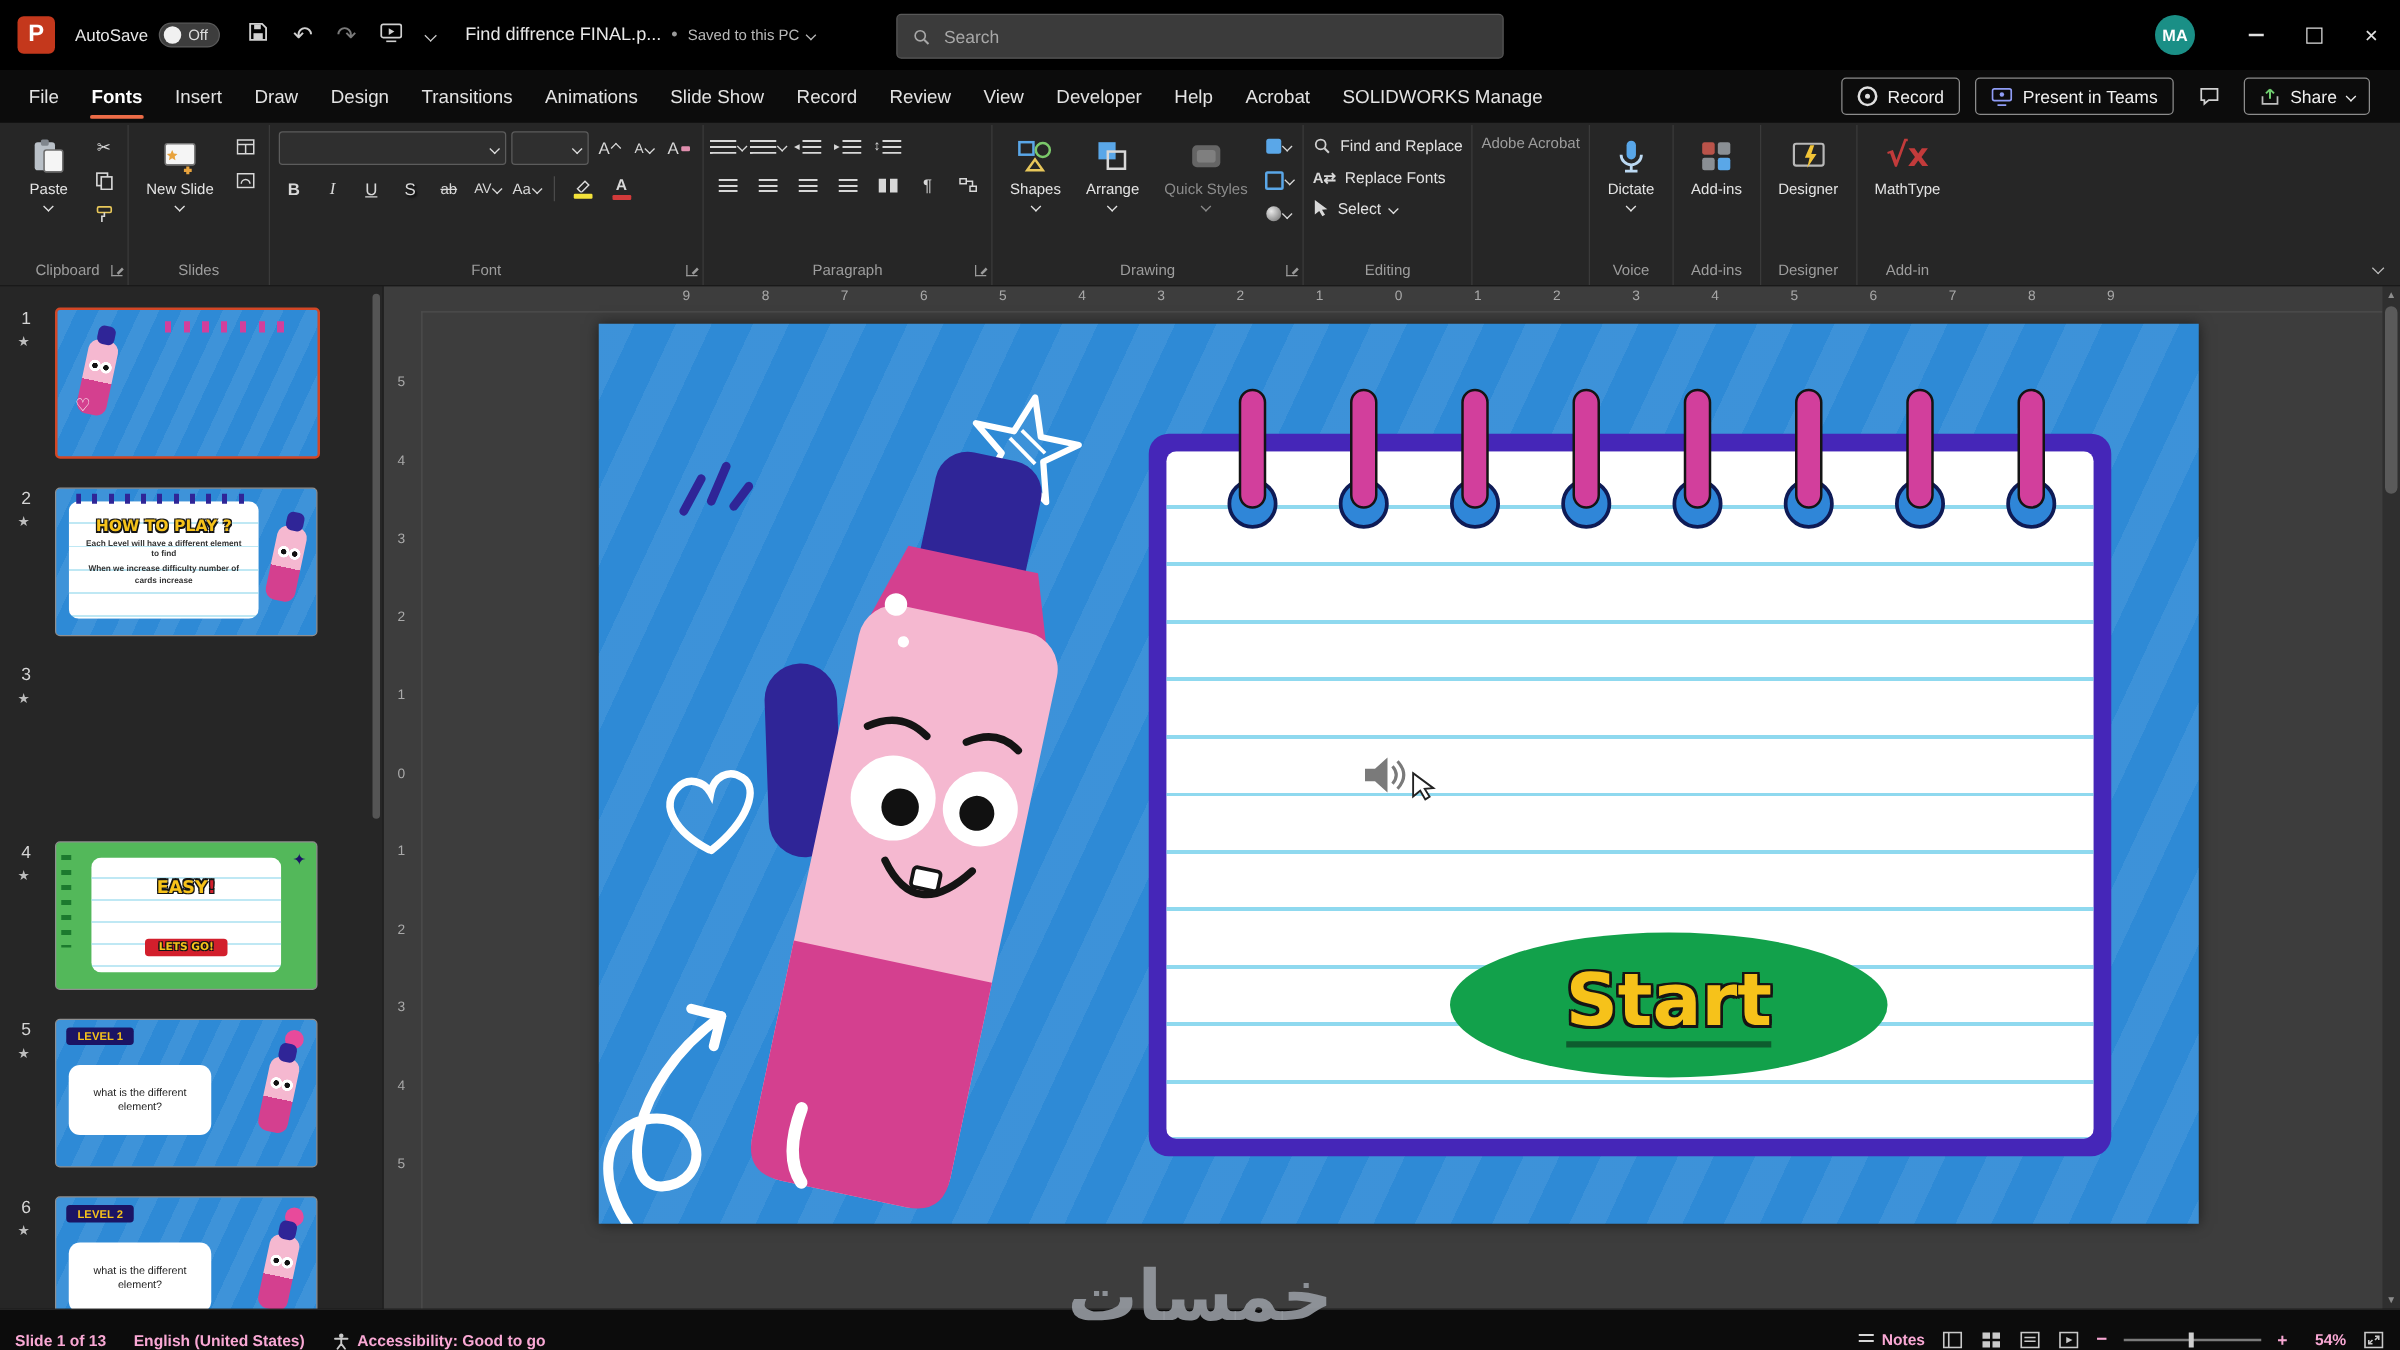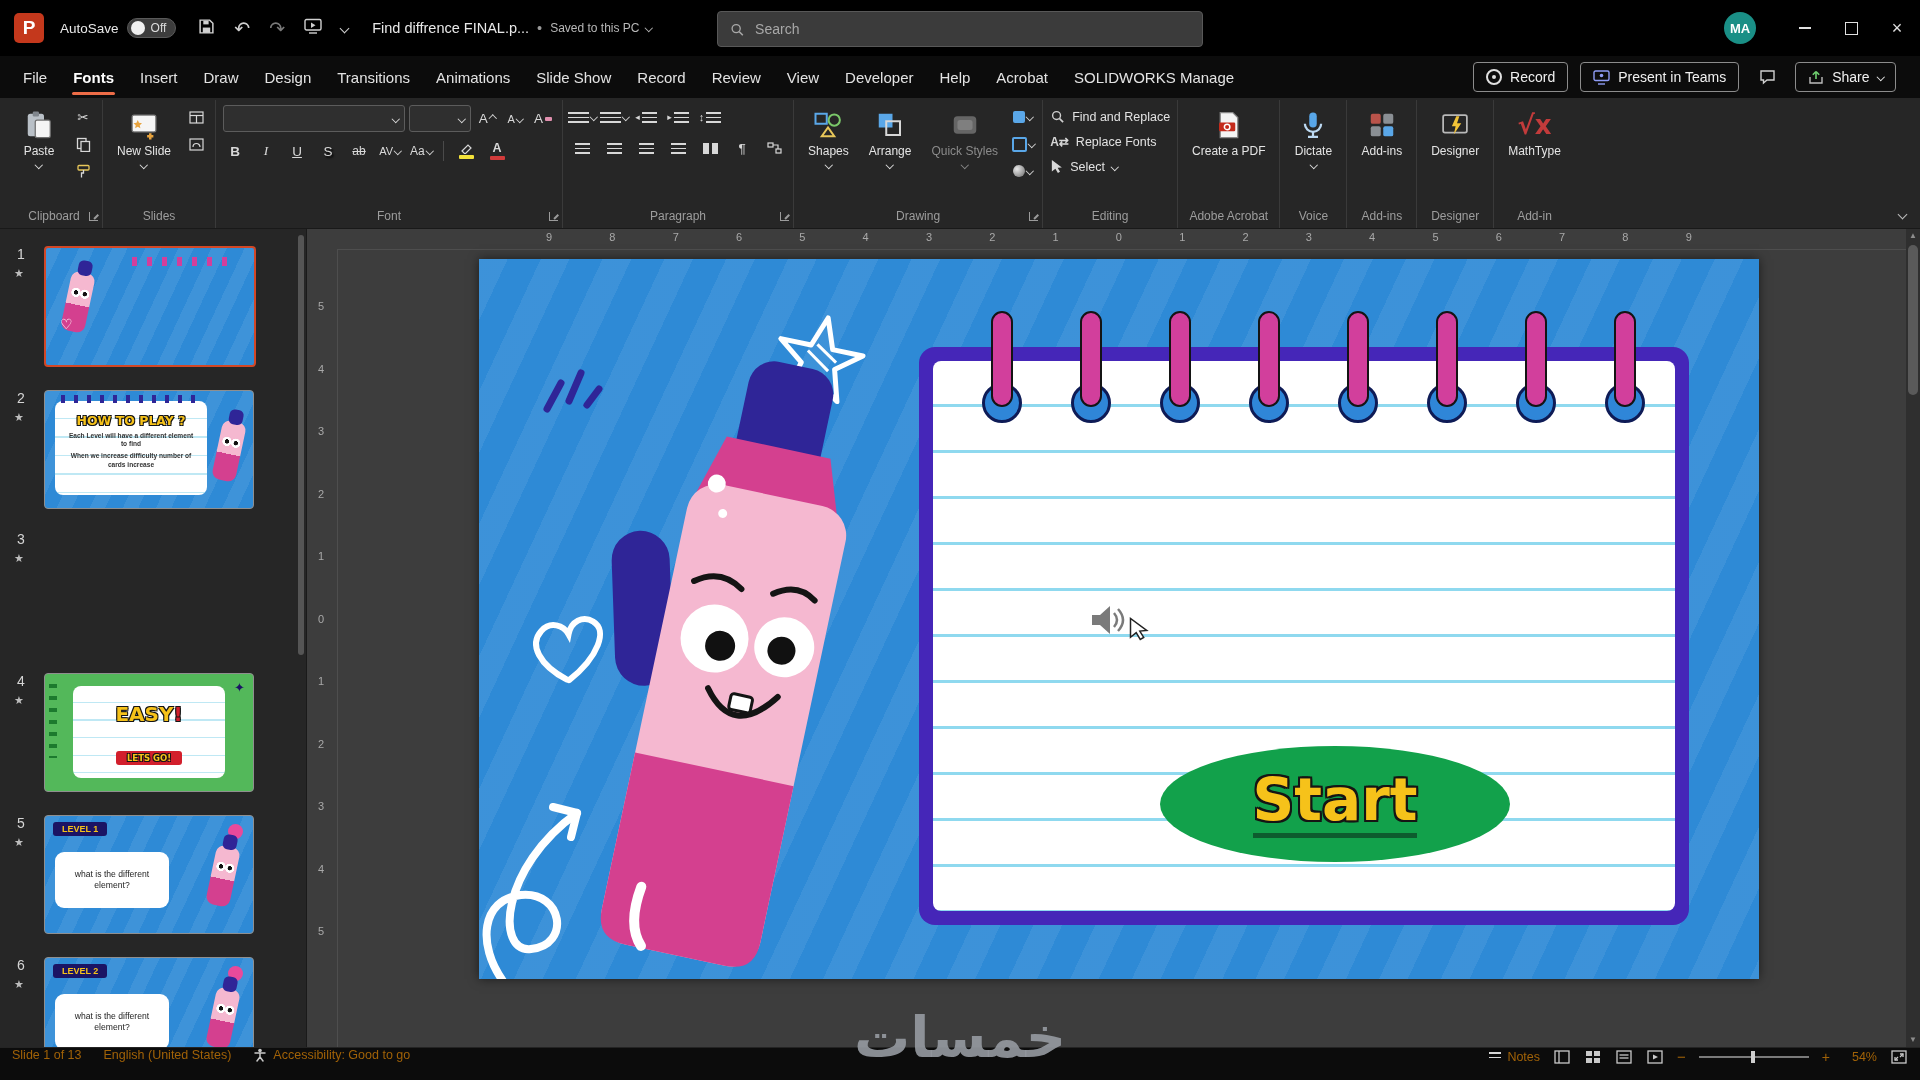--- a/index.html
+++ b/index.html
@@ -118,21 +118,21 @@
   .sc3 .b3{background:#d21f2c;}
   .sc3 .laptop{position:absolute;left:12px;bottom:10px;width:56px;height:40px;}
   .sc3 .screen{position:absolute;left:8px;top:0;width:40px;height:28px;background:#fff;border-radius:4px;border:2px solid #222;}
   .sc3 .scr-in{position:absolute;inset:3px;background:#2f86d8;border-radius:2px;
     background-image:radial-gradient(circle at 11px 9px,#111 0 1.8px,transparent 2.2px),radial-gradient(circle at 21px 9px,#111 0 1.8px,transparent 2.2px);}
   .sc3 .base{position:absolute;left:0;bottom:0;width:56px;height:8px;background:#e8e8e8;border:2px solid #222;border-radius:3px;}
   
   .sc4{background:#53b85a;}
   .sc4 .pad{position:absolute;left:28px;top:12px;width:152px;height:92px;background:#fff;border-radius:8px;background-image:repeating-linear-gradient(to bottom,transparent 0 16px,#bfe8f4 16px 17.5px);}
   .sc4 .spiral{position:absolute;left:4px;top:10px;width:8px;height:74px;background:repeating-linear-gradient(to bottom,#1c7a2e 0 4px,transparent 4px 12px);}
-  .sc4 .easy{text-align:center;margin-top:16px;font-size:20px;}
+  .sc4 .easy{text-align:center;margin-top:16px;font-size:14px;}
   .sc4 .bang{color:#d21f2c;}
   .sc4 .gopill{position:absolute;left:50%;transform:translateX(-50%);bottom:13px;width:66px;height:14px;background:#d21f2c;border-radius:3px;display:flex;align-items:center;justify-content:center;font-size:8.5px;}
   .sc4 .star{position:absolute;right:8px;top:6px;color:#1b1464;font-size:13px;}
   
   .sc5 .lvl{position:absolute;left:8px;top:6px;background:#1b1464;color:#f6c21a;font-size:9px;font-weight:bold;padding:2px 9px;border-radius:3px;}
   .sc5 .qbox{position:absolute;left:10px;top:36px;width:108px;height:50px;background:#fff;border-radius:9px;display:flex;align-items:center;justify-content:center;text-align:center;font-size:8.6px;color:#222;padding:3px;line-height:1.3;}
   .sc5 .mcrayon{right:18px;top:30px;}
   .sc5 .pdot{position:absolute;right:10px;top:8px;width:15px;height:15px;border-radius:50%;background:#e84a9b;}
 
   
@@ -153,21 +153,21 @@
   .pin{position:absolute;top:52px;width:22px;height:96px;border-radius:11px;background:#d23f9c;border:2px solid #141414;box-sizing:border-box;}
   .titlebox{position:absolute;left:530px;top:200px;width:620px;height:274px;border:5px solid #131313;display:flex;flex-direction:column;align-items:center;justify-content:center;box-sizing:border-box;}
   .tl1{font-size:82px;letter-spacing:3px;line-height:1.05;}
   .tl2{font-size:88px;letter-spacing:2px;line-height:1.05;}
   .startbtn{position:absolute;left:681px;top:487px;width:350px;height:116px;border-radius:50%;background:#12a14b;display:flex;align-items:center;justify-content:center;}
   .startlabel{font-size:58px;border-bottom:5px solid #0d5c2e;padding-bottom:2px;line-height:1.05;}
   .audio{position:absolute;left:610px;top:345px;opacity:.8;}
   .cursor{position:absolute;left:648px;top:358px;}
 
   
-  .statusbar{position:absolute;left:0;right:0;bottom:0;height:32px;background:#0c0c0c;border-top:1px solid #242424;display:flex;align-items:flex-start;color:#a16207;font-size:12.5px;z-index:30;}
+  .statusbar{position:absolute;left:0;right:0;bottom:0;height:32px;background:#0c0c0c;border-top:1px solid #242424;display:flex;align-items:flex-end;color:#f9a8d4;font-size:12.5px;z-index:30;font-weight:bold;}
   .sbleft{display:flex;align-items:center;gap:22px;padding-left:12px;}
   .sbitem{display:flex;align-items:center;gap:6px;white-space:nowrap;}
   .sbright{margin-left:auto;display:flex;align-items:center;gap:13px;padding-right:12px;}
   .zoomtrack{width:110px;height:2px;background:#7a7a7a;position:relative;}
   .zoomknob{position:absolute;left:52px;top:-5px;width:4px;height:12px;background:#cfcfcf;}
   .zoomval{width:34px;text-align:right;}
   .vicon{width:18px;height:16px;display:flex;align-items:center;justify-content:center;}
 
   .watermark{position:absolute;left:50%;bottom:14px;transform:translateX(-50%);z-index:40;
     font-family:"DejaVu Sans",sans-serif;font-weight:bold;font-size:56px;color:rgba(148,152,158,.92);line-height:1;}
@@ -533,30 +533,20 @@
           <span class="chev sm"></span>
         </button>
       </div>
     </div>
     <div class="glabel">
         <span>Editing</span>
       </div>
   </div>
 
   <div class="rgroup">
-    <div class="rbody">
-      <button class="bigbtn">
-        <svg class="bigicon" viewBox="0 0 24 24">
-            <path d="M5 2 h10 l4 4 v16 h-14 z" fill="#f5f5f5" stroke="#888"></path>
-            <rect x="4" y="10" width="13" height="7" rx="1" fill="#c42b1c"></rect>
-            <circle cx="10.5" cy="13.5" r="2.2" fill="none" stroke="#fff" stroke-width="1.2"></circle>
-          </svg>
-        <span class="blabel">Create a PDF</span>
-      </button>
-    </div>
     <div class="glabel">
         <span>Adobe Acrobat</span>
       </div>
   </div>
 
   <div class="rgroup">
     <div class="rbody">
       <button class="bigbtn">
         <svg class="bigicon" viewBox="0 0 24 24">
             <rect x="9" y="2" width="6" height="12" rx="3" fill="#58a6e8"></rect>

